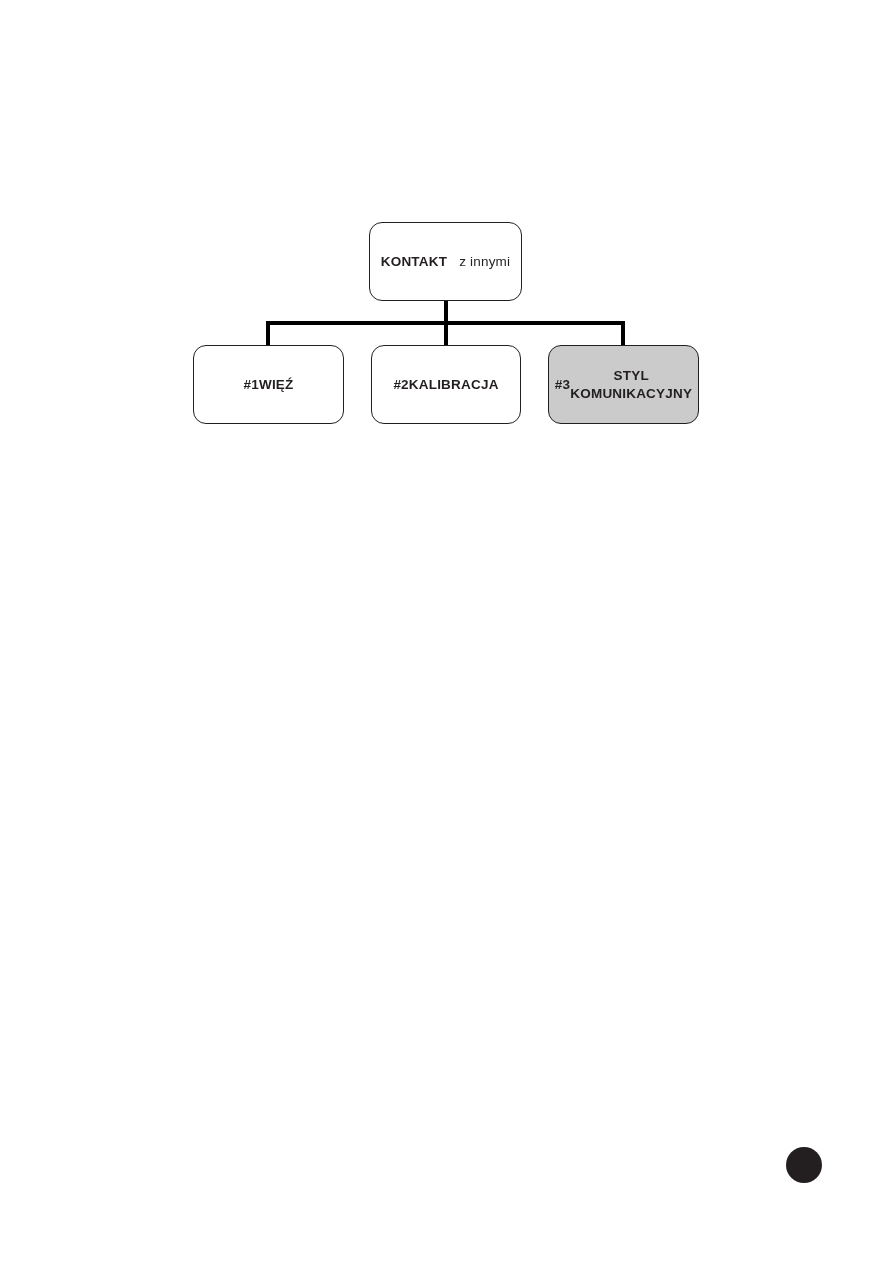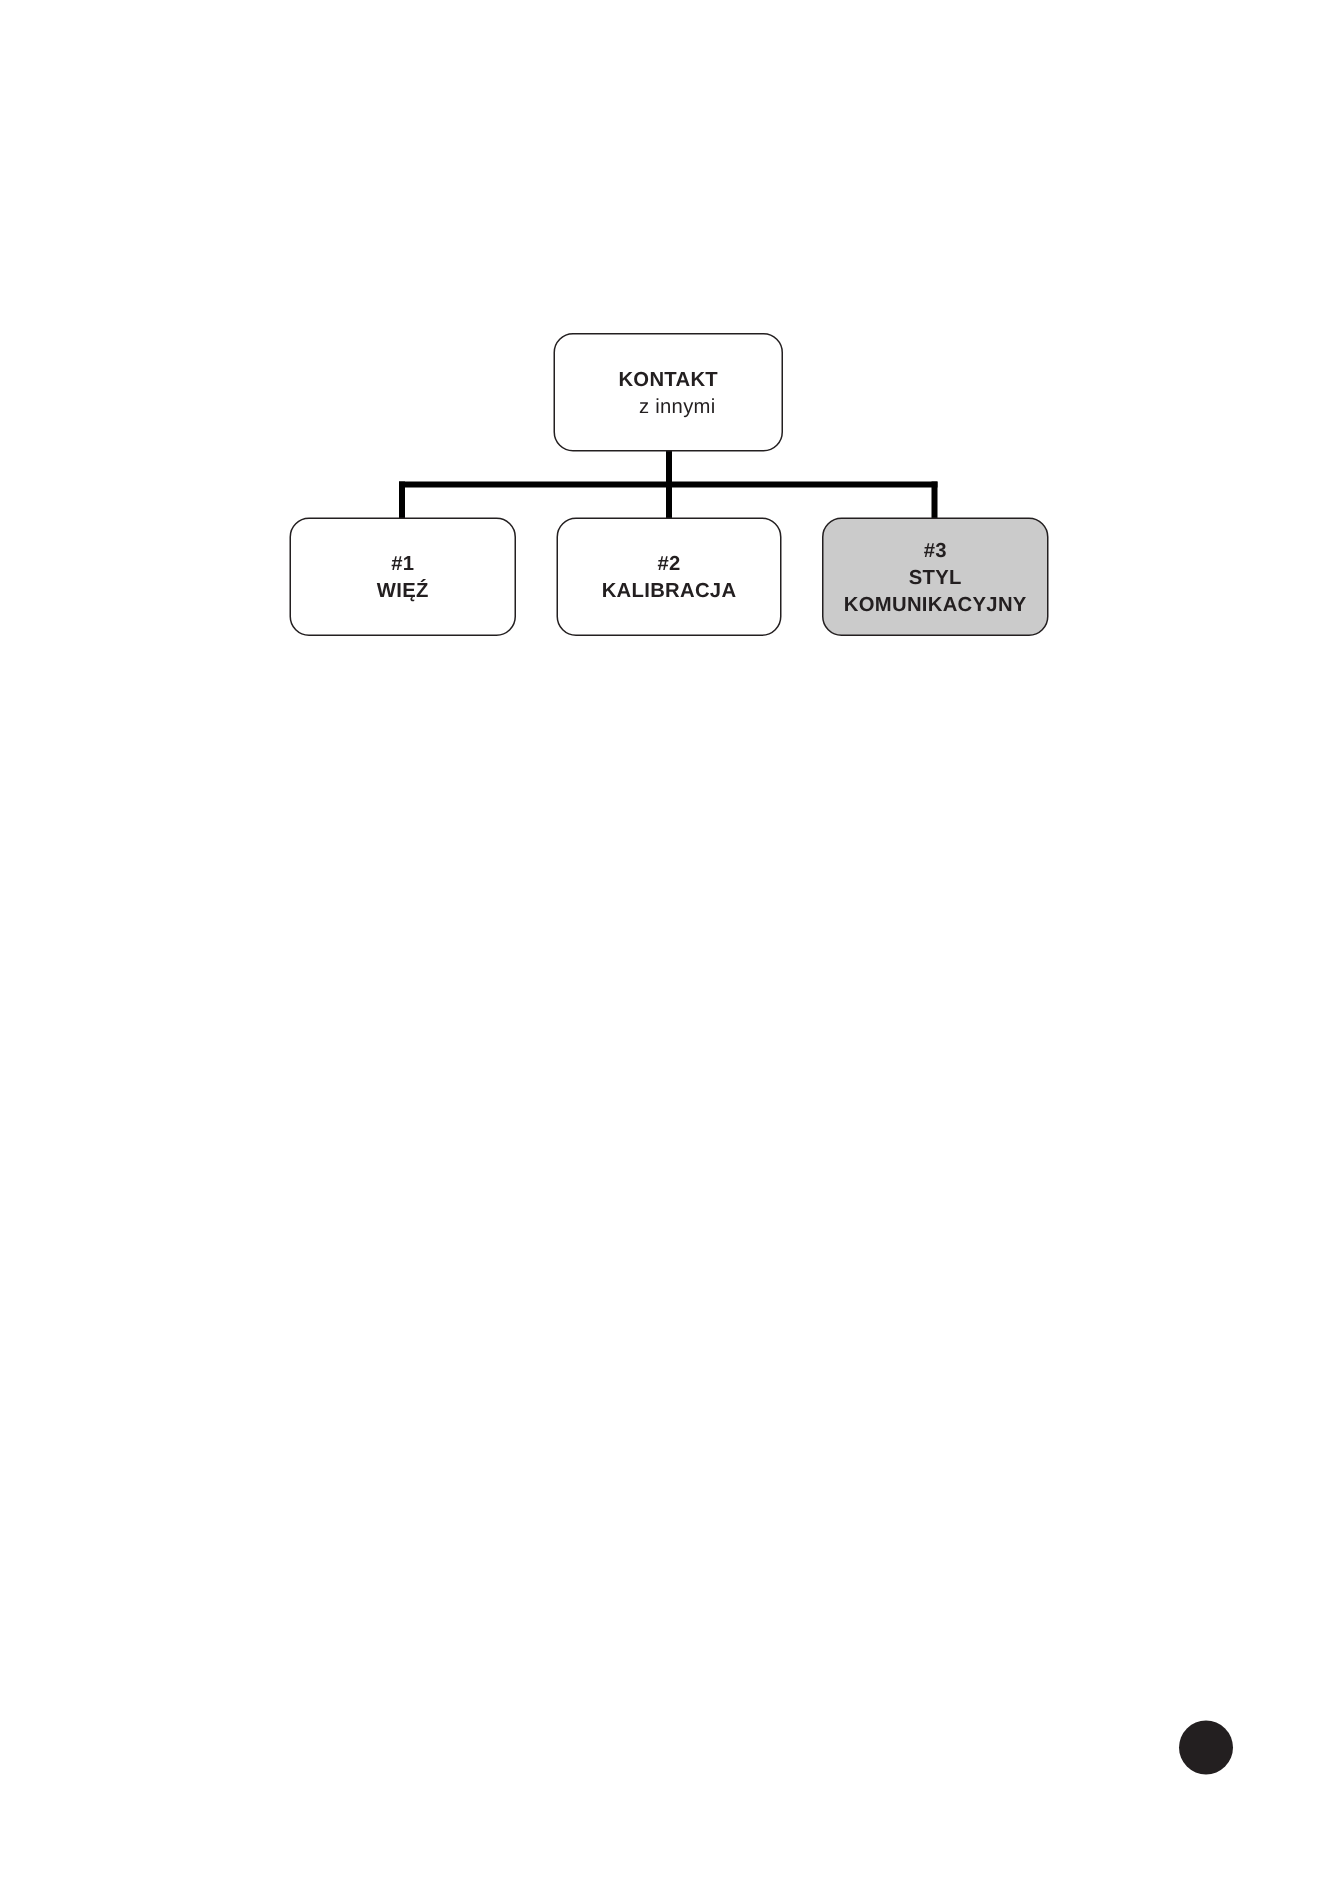--- a/index.html
+++ b/index.html
@@ -20,21 +20,21 @@
   }
 
   .diagram { position: absolute; inset: 0; }
 
   .node {
     position: absolute;
     background: #ffffff;
     border: 1.5px solid var(--ink, #231f20);
     border-radius: 13px;
     display: flex;
-    flex-direction: column;
+    flex-direction: row;
     align-items: center;
     justify-content: center;
     text-align: center;
     color: var(--ink, #231f20);
     line-height: 18px;
     font-size: 13.5px;
     letter-spacing: 0.2px;
   }
   .node .bold { font-weight: bold; }
   .node .regular { font-weight: normal; margin-left: 12px; }

